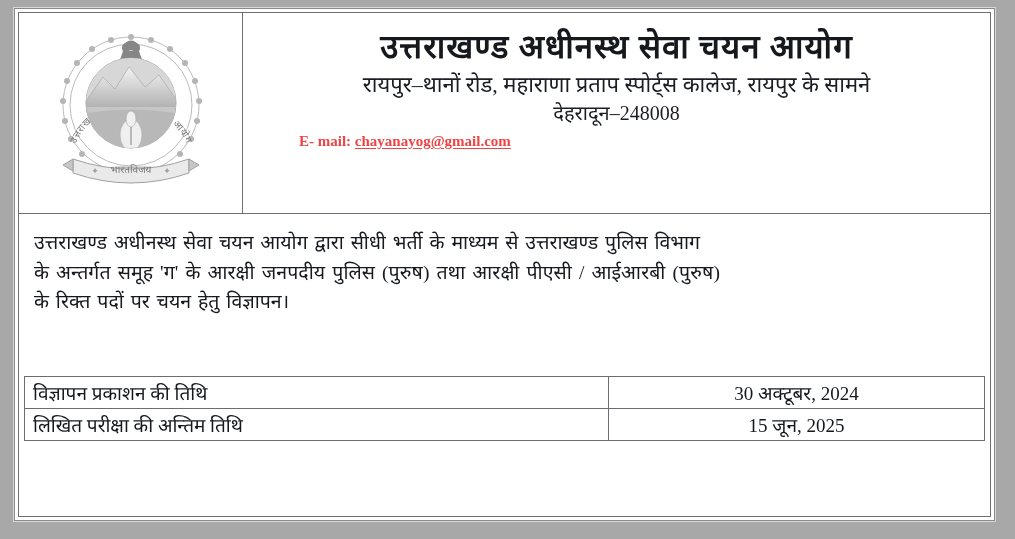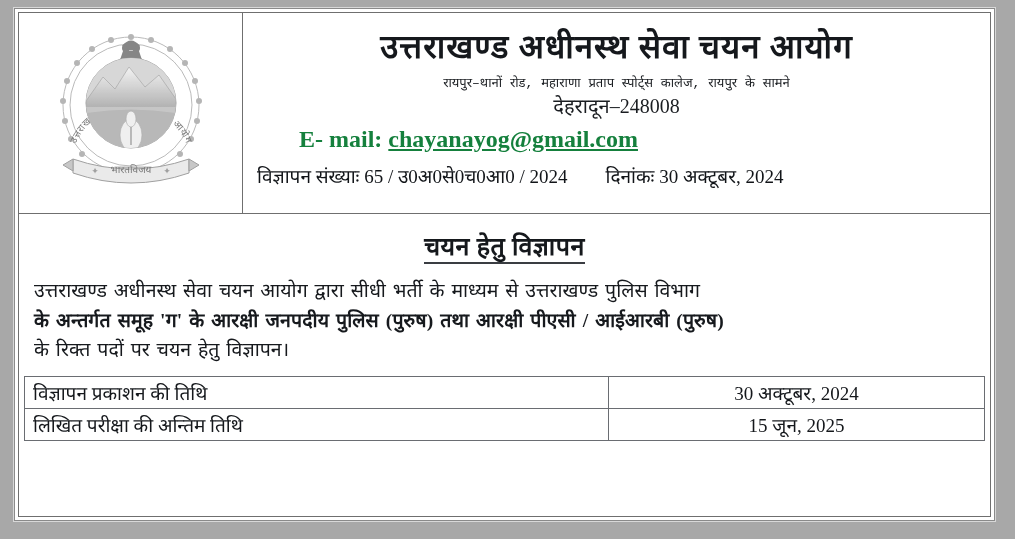--- a/index.html
+++ b/index.html
@@ -65,24 +65,23 @@
     font-family: "Liberation Serif", serif;
     font-size: 33px;
     font-weight: 700;
     letter-spacing: 1px;
     color: #15181c;
     line-height: 1.24;
     margin-top: 8px;
     white-space: nowrap;
   }
   .org-addr1 {
-    font-family: Liberation Mono, monospace;
-    font-size: 13px;
+    font-family: Liberation Serif, serif;
+    font-size: 22px;
     color: #1a1d21;
-    margin-top: 5px;
     white-space: nowrap;
   }
   .org-addr2 {
     font-family: "Liberation Serif", serif;
     font-size: 20px;
     color: #1a1d21;
     margin-top: 1px;
   }
   .contact-row {
     margin-top: 7px;
@@ -93,23 +92,23 @@
     font-family: "Liberation Serif", serif;
   }
   .website {
     font-size: 21px;
     font-weight: 700;
     color: #111418;
     white-space: nowrap;
   }
   .email-wrap {
     margin-left: 42px;
-    font-size: 24px;
+    font-size: 15px;
     font-weight: 700;
-    color: #15803d;
+    color: #ef4444;
     white-space: nowrap;
   }
   .email-label { font-weight: 700; }
   .email-addr {
     text-decoration: underline;
     text-underline-offset: 2px;
   }
   .advt-row {
     margin-top: 10px;
     display: flex;
@@ -157,21 +156,21 @@
     font-family: "Liberation Serif", serif;
     font-size: 19.5px;
     color: #16191d;
     line-height: 1.52;
     text-align: justify;
     text-align-last: left;
     padding: 14px 15px 0 15px;
     word-spacing: 2px;
   }
   .intro .l { display: block; white-space: nowrap; }
-  .intro .l2 { letter-spacing: 0.1px; font-weight: bold; }
+  .intro .l2 { letter-spacing: 0.1px; }
 
   
   .dates-table {
     position: absolute;
     left: 5px;
     right: 5px;
     top: 162px;
     border-collapse: collapse;
     width: calc(100% - 10px);
     table-layout: fixed;
@@ -286,32 +285,25 @@
         <div class="org-title">उत्तराखण्ड अधीनस्थ सेवा चयन आयोग</div>
         <div class="org-addr1">रायपुर–थानों रोड, महाराणा प्रताप स्पोर्ट्स कालेज, रायपुर के सामने</div>
         <div class="org-addr2">देहरादून–248008</div>
 
         <div class="contact-row">
           <div class="email-wrap">
             <span class="email-label">E- mail: </span><span class="email-addr">chayanayog@gmail.com</span>
           </div>
         </div>
 
-        <div class="advt-row">
-          <span>विज्ञापन संख्याः</span>&nbsp;<span>65 / उ0अ0से0च0आ0 / 2024</span>
-          <span class="advt-date">दिनांकः</span>&nbsp;<span>30 अक्टूबर, 2024</span>
-        </div>
       </div>
     </div>
 
     <div class="body-area">
 
-      <div class="ad-heading">
-        <span>चयन हेतु विज्ञापन</span>
-      </div>
 
       <div class="intro">
         <span class="l">उत्तराखण्ड अधीनस्थ सेवा चयन आयोग द्वारा सीधी भर्ती के माध्यम से उत्तराखण्ड पुलिस विभाग</span>
         <span class="l l2">के अन्तर्गत  समूह 'ग' के आरक्षी जनपदीय पुलिस (पुरुष) तथा आरक्षी पीएसी / आईआरबी (पुरुष)</span>
         <span class="l">के रिक्त पदों पर चयन हेतु विज्ञापन।</span>
       </div>
 
       <table class="dates-table">
         <tbody>
           <tr>

